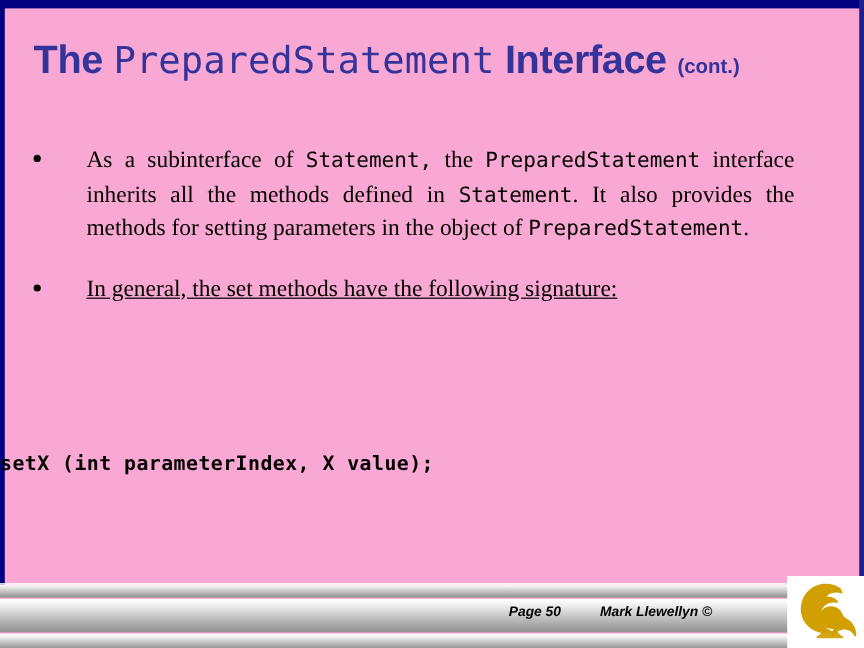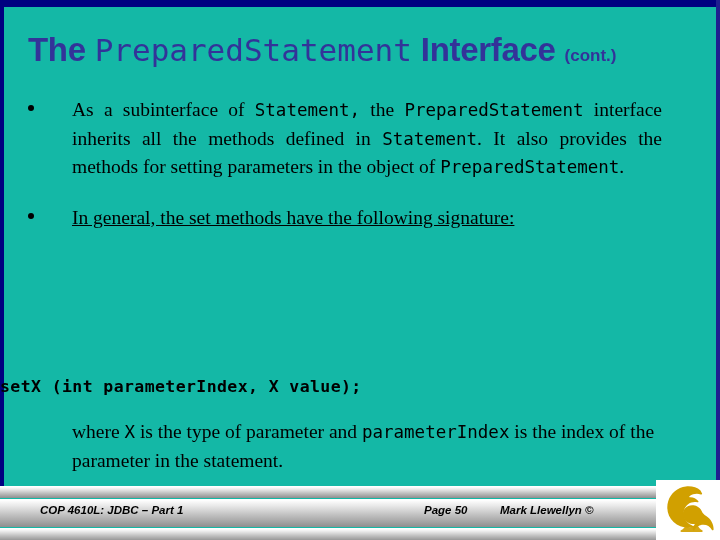--- a/index.html
+++ b/index.html
@@ -4,21 +4,21 @@
 <style>
   html, body {
     margin: 0;
     padding: 0;
     background: #ffffff;
   }
   #slide {
     position: relative;
     width: 720px;
     height: 540px;
-    background: #14b8a6;
+    background: #f9a8d4;
     overflow: hidden;
     font-family: "Liberation Serif", serif;
     box-sizing: border-box;
   }
   
   .edge-top {
     position: absolute;
     top: 0; left: 0;
     width: 720px; height: 7px;
     background: #000080;
@@ -61,21 +61,21 @@
   .t-cont {
     font-family: "Liberation Sans", sans-serif;
     font-size: 17px;
     font-weight: bold;
   }
 
   
   #body {
     position: absolute;
     left: 0;
-    top: 96px;
+    top: 120px;
     width: 720px;
   }
   .bullet-row {
     position: relative;
     padding-left: 72px;
     padding-right: 58px;
     margin-bottom: 22px;
   }
   .bullet-dot {
     position: absolute;
@@ -193,28 +193,26 @@
 
     <div class="bullet-row">
       <span class="bullet-dot"></span>
       <div class="btext nojust"><span>In general, the set methods have the following signature:</span></div>
     </div>
 
   </div>
 
   <div id="signature">setX (int parameterIndex, X value);</div>
 
-  <div id="closing"><span>where </span><span class="code">X</span><span> is the type of parameter and </span><span class="code">parameterIndex</span><span> is the index of the parameter in the statement.</span></div>
 
   <div id="footer">
     <div class="fbar fbar-top"></div>
     <div class="fbar fbar-main"></div>
     <div class="fbar fbar-bottom"></div>
 
-    <div class="ftext" id="f-course">COP 4610L: JDBC – Part 1</div>
     <div class="ftext" id="f-page">Page 50</div>
     <div class="ftext" id="f-author">Mark Llewellyn ©</div>
 
     <div id="logo">
       <svg width="64" height="60" viewBox="0 0 64 60" aria-hidden="true">
         <g fill="#D1A000">
           <path d="M44.5 10.5c-3.6-3.2-9-4.6-14.6-4.0C21.6 7.4 14.6 13.3 12.2 21.2
                    c-2.3 7.5-0.2 15.6 5.4 20.9 5.0 4.7 12.3 6.6 19.0 5.2 1.2-0.3 1.4-1.0 0.4-1.4
                    -4.6-1.8-7.9-5.3-9.0-9.6-1.2-4.7 0.6-9.6 4.4-12.3 2.6-1.8 5.9-2.4 8.9-1.7
                    1.0 0.2 1.5-0.5 0.9-1.3-1.9-2.4-4.9-3.8-8.0-3.7-0.9 0.0-1.2-0.8-0.5-1.3

